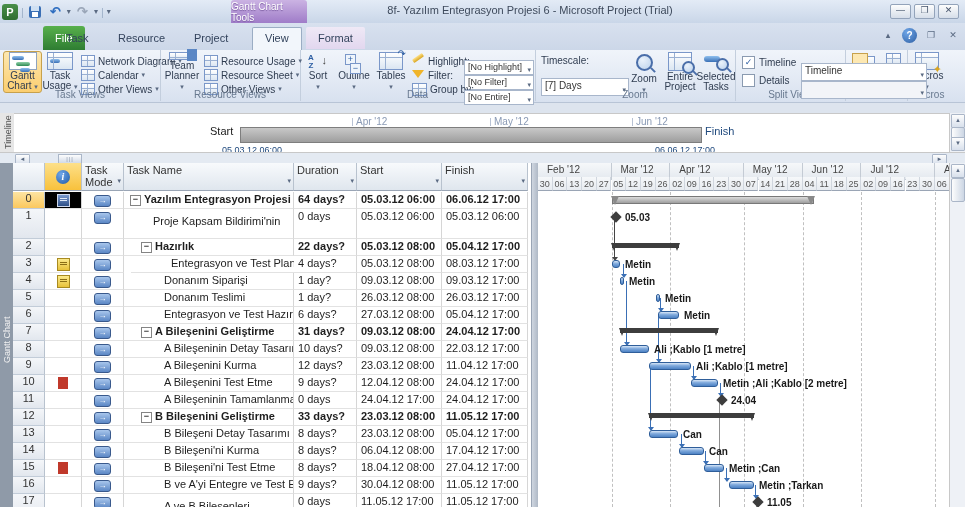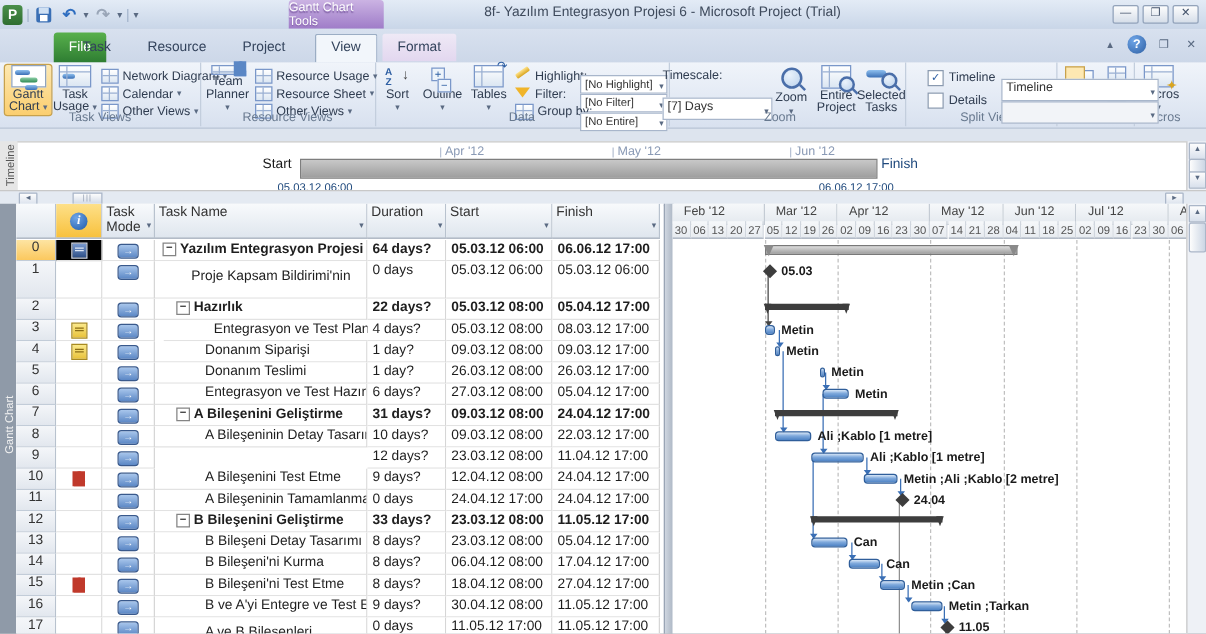--- a/index.html
+++ b/index.html
@@ -281,21 +281,21 @@
           <div class="combo" style="left: 164px; top: 17px; width: 62px; height: 13px; line-height: 12px; font-size: 9px;"><span>[No Filter]</span><span class="dd" style="top:3px;">▾</span></div>
           <div class="smallitem" style="left: 112px; top: 31px;">
             <div class="ic16 grid16" style="width: 13px; height: 11px;"></div>
             <span>Group by:</span>
           </div>
           <div class="combo" style="left: 164px; top: 32px; width: 62px; height: 13px; line-height: 12px; font-size: 9px;"><span>[No Entire]</span><span class="dd" style="top:3px;">▾</span></div>
         </div>
       <div class="grouplabel">Data</div>
     </div>
 
-    <div class="group" style="left:524px;width:200px;">
+    <div class="group" style="left:535px;width:200px;">
       <div class="lab10 abs" style="left:6px;top:5px;">Timescale:</div>
       <div class="combo" style="left:6px;top:20px;width:80px;"><span>[7] Days</span><span class="dd">▾</span></div>
       <div class="bigbtn" style="left:93px;width:32px;">
         <div class="ic24">
             <div class="mag" style="margin:2px auto;"></div>
           </div>
         <div class="cap"><span>Zoom</span><br><span class="dd">▾</span></div>
       </div>
       <div class="bigbtn" style="left:127px;width:36px;">
         <div class="ic24 grid16" style="width:22px;height:18px;">
@@ -489,20 +489,21 @@
         </div>
         <div class="cell namecell" style="padding-left: 40px; left: 111px; top: 149px; width: 170px; height: 17px;">A Bileşeninin Detay Tasarımı</div>
         <div class="cell datacell" style="left: 281px; top: 149px; width: 63px; height: 17px;">10 days?</div>
         <div class="cell datacell" style="left: 344px; top: 149px; width: 85px; height: 17px;">09.03.12 08:00</div>
         <div class="cell datacell" style="left: 429px; top: 149px; width: 86px; height: 17px;">22.03.12 17:00</div>
         <div class="cell rownum" style="left: 0px; top: 166px; width: 32px; height: 17px;">9</div>
         <div class="cell" style="left: 32px; top: 166px; width: 37px; height: 17px;"></div>
         <div class="cell" style="left: 69px; top: 166px; width: 42px; height: 17px;">
           <div class="modeicon">→</div>
         </div>
+        <div class="cell namecell" style="padding-left: 40px; left: 111px; top: 166px; width: 170px; height: 17px;">A Bileşenini Kurma</div>
         <div class="cell datacell" style="left: 281px; top: 166px; width: 63px; height: 17px;">12 days?</div>
         <div class="cell datacell" style="left: 344px; top: 166px; width: 85px; height: 17px;">23.03.12 08:00</div>
         <div class="cell datacell" style="left: 429px; top: 166px; width: 86px; height: 17px;">11.04.12 17:00</div>
         <div class="cell rownum" style="left: 0px; top: 183px; width: 32px; height: 17px;">10</div>
         <div class="cell" style="left: 32px; top: 183px; width: 37px; height: 17px;">
           <div class="person pred" style="margin: 2px auto;"></div>
         </div>
         <div class="cell" style="left: 69px; top: 183px; width: 42px; height: 17px;">
           <div class="modeicon">→</div>
         </div>

